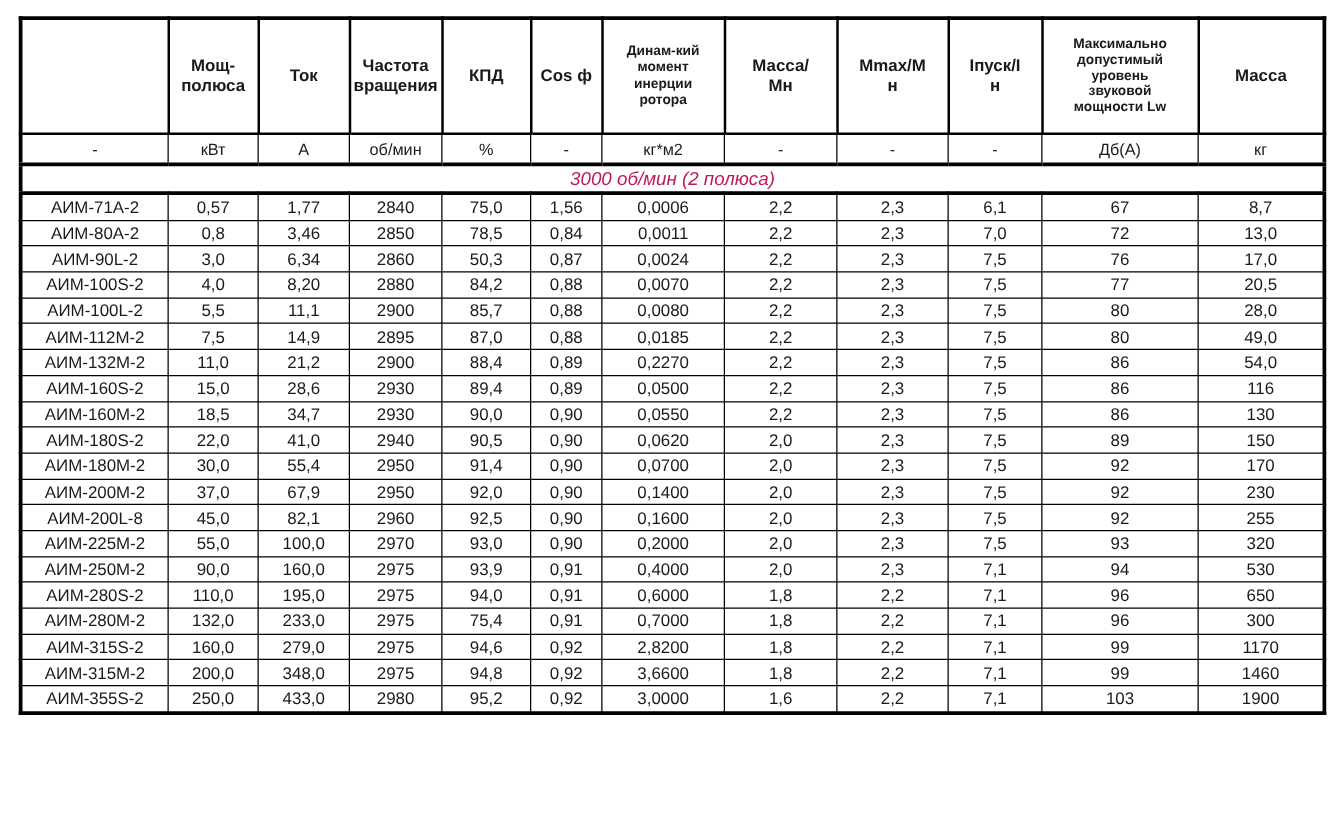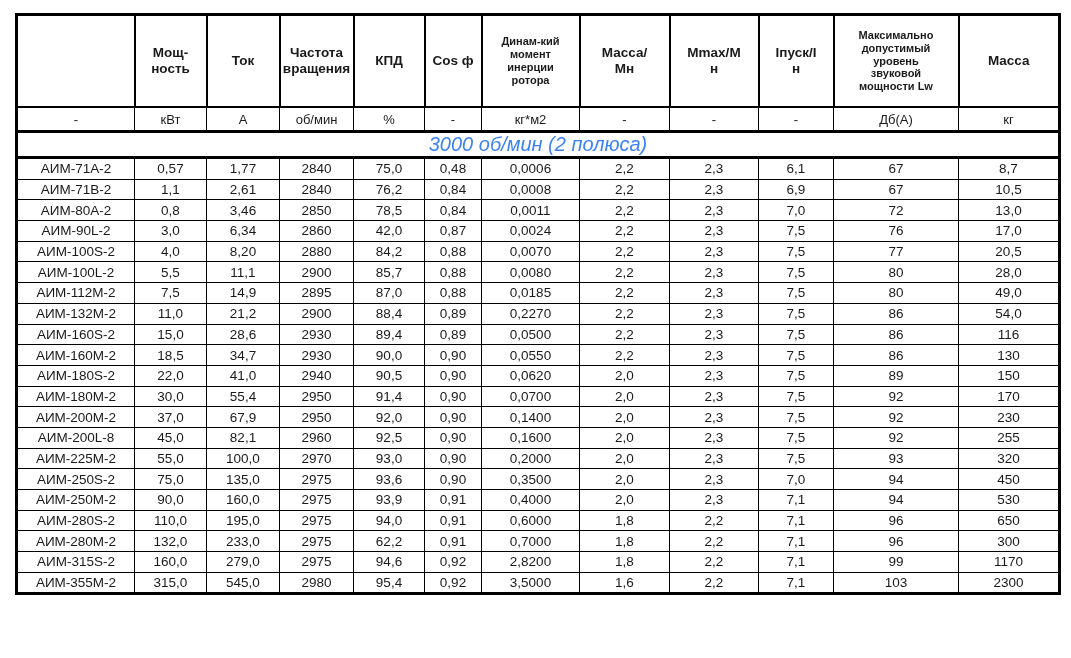--- a/index.html
+++ b/index.html
@@ -47,23 +47,23 @@
     height: 22px;
     color: #1a1a1a;
     padding: 0;
   }
   tr.section td {
     border-top: 3px solid #000000;
     border-bottom: 3px solid #000000;
     font-style: italic;
     text-align: center;
     vertical-align: middle;
-    font-size: 20px;
+    font-size: 15px;
     height: 20px;
-    color: #3b82f6;
+    color: #be185d;
     padding: 0;
   }
   td.mcell, td.dcell {
     border: 1px solid #000000;
     text-align: center;
     vertical-align: middle;
     font-size: 13.5px;
     height: 19.7px;
     padding: 0;
     color: #1a1a1a;
@@ -85,21 +85,21 @@
         <col style="width:90px">
         <col style="width:89px">
       <col style="width:75px">
         <col style="width:125px">
         <col style="width:101px">
     </colgroup>
     <thead>
       <tr id="header-row">
           <th class="hcell"></th>
           <th class="hcell">Мощ-
-ность</th>
+полюса</th>
           <th class="hcell">Ток</th>
           <th class="hcell">Частота
 вращения</th>
           <th class="hcell">КПД</th>
           <th class="hcell">Cos ф</th>
           <th class="hcell small">Динам-кий
 момент
 инерции
 ротора</th>
           <th class="hcell">Масса/
@@ -133,62 +133,48 @@
         <td colspan="12">3000 об/мин (2 полюса)</td>
       </tr>
     </thead>
     <tbody id="table-body">
         <tr>
           <td class="mcell">АИМ-71А-2</td>
           <td class="dcell">0,57</td>
           <td class="dcell">1,77</td>
           <td class="dcell">2840</td>
           <td class="dcell">75,0</td>
-          <td class="dcell">0,48</td>
+          <td class="dcell">1,56</td>
           <td class="dcell">0,0006</td>
           <td class="dcell">2,2</td>
           <td class="dcell">2,3</td>
           <td class="dcell">6,1</td>
           <td class="dcell">67</td>
           <td class="dcell">8,7</td>
-        </tr>
-        <tr>
-          <td class="mcell">АИМ-71В-2</td>
-          <td class="dcell">1,1</td>
-          <td class="dcell">2,61</td>
-          <td class="dcell">2840</td>
-          <td class="dcell">76,2</td>
-          <td class="dcell">0,84</td>
-          <td class="dcell">0,0008</td>
-          <td class="dcell">2,2</td>
-          <td class="dcell">2,3</td>
-          <td class="dcell">6,9</td>
-          <td class="dcell">67</td>
-          <td class="dcell">10,5</td>
         </tr>
         <tr>
           <td class="mcell">АИМ-80А-2</td>
           <td class="dcell">0,8</td>
           <td class="dcell">3,46</td>
           <td class="dcell">2850</td>
           <td class="dcell">78,5</td>
           <td class="dcell">0,84</td>
           <td class="dcell">0,0011</td>
           <td class="dcell">2,2</td>
           <td class="dcell">2,3</td>
           <td class="dcell">7,0</td>
           <td class="dcell">72</td>
           <td class="dcell">13,0</td>
         </tr>
         <tr>
           <td class="mcell">АИМ-90L-2</td>
           <td class="dcell">3,0</td>
           <td class="dcell">6,34</td>
           <td class="dcell">2860</td>
-          <td class="dcell">42,0</td>
+          <td class="dcell">50,3</td>
           <td class="dcell">0,87</td>
           <td class="dcell">0,0024</td>
           <td class="dcell">2,2</td>
           <td class="dcell">2,3</td>
           <td class="dcell">7,5</td>
           <td class="dcell">76</td>
           <td class="dcell">17,0</td>
         </tr>
         <tr>
           <td class="mcell">АИМ-100S-2</td>
@@ -336,34 +322,20 @@
           <td class="dcell">100,0</td>
           <td class="dcell">2970</td>
           <td class="dcell">93,0</td>
           <td class="dcell">0,90</td>
           <td class="dcell">0,2000</td>
           <td class="dcell">2,0</td>
           <td class="dcell">2,3</td>
           <td class="dcell">7,5</td>
           <td class="dcell">93</td>
           <td class="dcell">320</td>
-        </tr>
-        <tr>
-          <td class="mcell">АИМ-250S-2</td>
-          <td class="dcell">75,0</td>
-          <td class="dcell">135,0</td>
-          <td class="dcell">2975</td>
-          <td class="dcell">93,6</td>
-          <td class="dcell">0,90</td>
-          <td class="dcell">0,3500</td>
-          <td class="dcell">2,0</td>
-          <td class="dcell">2,3</td>
-          <td class="dcell">7,0</td>
-          <td class="dcell">94</td>
-          <td class="dcell">450</td>
         </tr>
         <tr>
           <td class="mcell">АИМ-250М-2</td>
           <td class="dcell">90,0</td>
           <td class="dcell">160,0</td>
           <td class="dcell">2975</td>
           <td class="dcell">93,9</td>
           <td class="dcell">0,91</td>
           <td class="dcell">0,4000</td>
           <td class="dcell">2,0</td>
@@ -384,21 +356,21 @@
           <td class="dcell">2,2</td>
           <td class="dcell">7,1</td>
           <td class="dcell">96</td>
           <td class="dcell">650</td>
         </tr>
         <tr>
           <td class="mcell">АИМ-280М-2</td>
           <td class="dcell">132,0</td>
           <td class="dcell">233,0</td>
           <td class="dcell">2975</td>
-          <td class="dcell">62,2</td>
+          <td class="dcell">75,4</td>
           <td class="dcell">0,91</td>
           <td class="dcell">0,7000</td>
           <td class="dcell">1,8</td>
           <td class="dcell">2,2</td>
           <td class="dcell">7,1</td>
           <td class="dcell">96</td>
           <td class="dcell">300</td>
         </tr>
         <tr>
           <td class="mcell">АИМ-315S-2</td>
@@ -408,28 +380,42 @@
           <td class="dcell">94,6</td>
           <td class="dcell">0,92</td>
           <td class="dcell">2,8200</td>
           <td class="dcell">1,8</td>
           <td class="dcell">2,2</td>
           <td class="dcell">7,1</td>
           <td class="dcell">99</td>
           <td class="dcell">1170</td>
         </tr>
         <tr>
-          <td class="mcell">АИМ-355М-2</td>
-          <td class="dcell">315,0</td>
-          <td class="dcell">545,0</td>
+          <td class="mcell">АИМ-315М-2</td>
+          <td class="dcell">200,0</td>
+          <td class="dcell">348,0</td>
+          <td class="dcell">2975</td>
+          <td class="dcell">94,8</td>
+          <td class="dcell">0,92</td>
+          <td class="dcell">3,6600</td>
+          <td class="dcell">1,8</td>
+          <td class="dcell">2,2</td>
+          <td class="dcell">7,1</td>
+          <td class="dcell">99</td>
+          <td class="dcell">1460</td>
+        </tr>
+        <tr>
+          <td class="mcell">АИМ-355S-2</td>
+          <td class="dcell">250,0</td>
+          <td class="dcell">433,0</td>
           <td class="dcell">2980</td>
-          <td class="dcell">95,4</td>
+          <td class="dcell">95,2</td>
           <td class="dcell">0,92</td>
-          <td class="dcell">3,5000</td>
+          <td class="dcell">3,0000</td>
           <td class="dcell">1,6</td>
           <td class="dcell">2,2</td>
           <td class="dcell">7,1</td>
           <td class="dcell">103</td>
-          <td class="dcell">2300</td>
+          <td class="dcell">1900</td>
         </tr>
       </tbody>
   </table>
 </div>
 
 </body></html>

